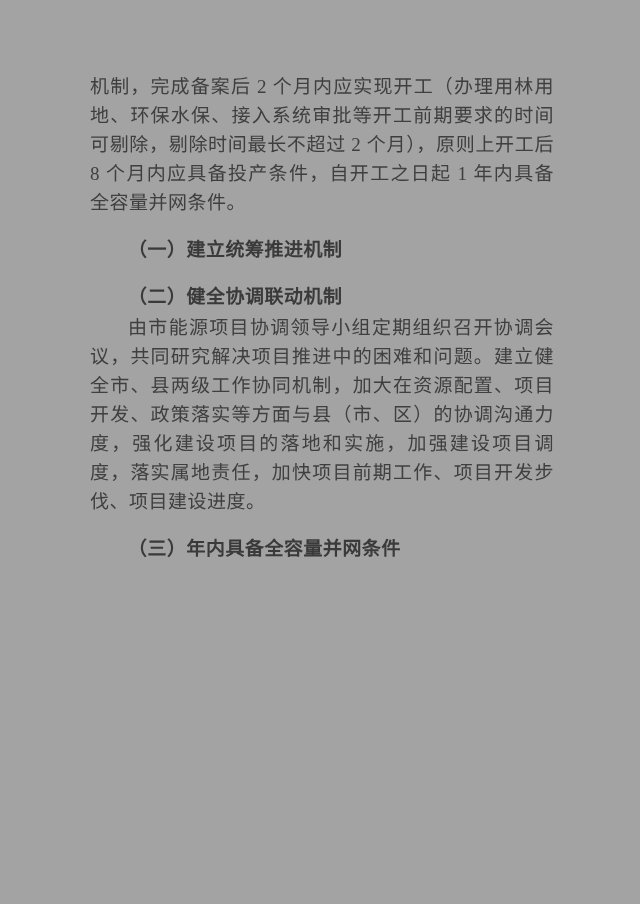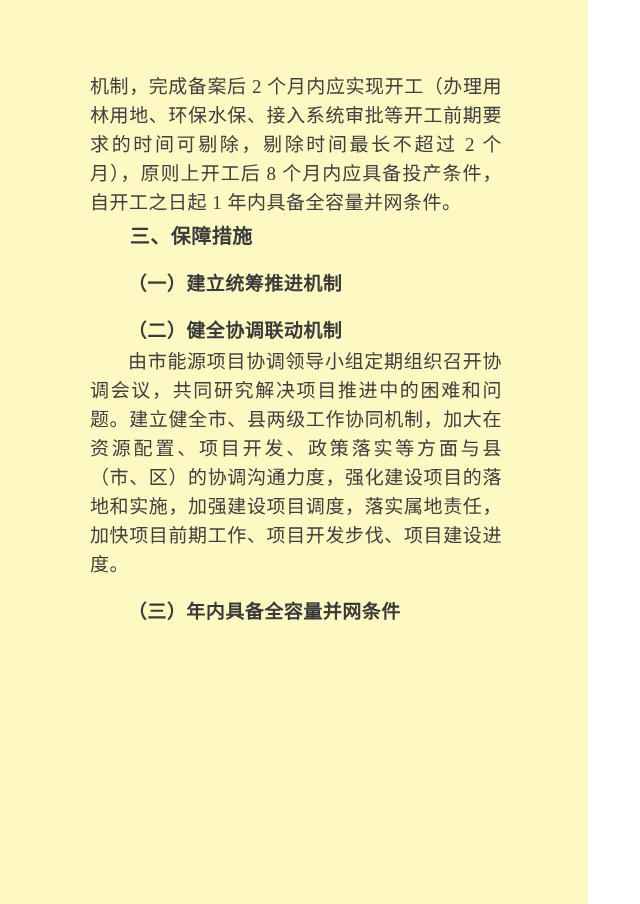--- a/index.html
+++ b/index.html
@@ -8,23 +8,23 @@
     background: #ffffff;
   }
   body {
     width: 640px;
     height: 904px;
     overflow: hidden;
     font-family: "Liberation Serif", "DejaVu Serif", serif;
   }
   .page {
     box-sizing: border-box;
-    width: 588px;
+    width: 640px;
     height: 904px;
-    background: #fef9c3;
+    background: #a3a3a3;
     padding: 72px 86px 40px 90px;
     color: #3f3f3f;
   }
   .page p {
     margin: 0;
     font-size: 19px;
     line-height: 29px;
     text-align: justify;
     letter-spacing: 0.5px;
     word-break: break-all;
@@ -55,18 +55,17 @@
     margin-top: 18px;
     margin-bottom: 2px;
     color: #3a3a3a;
   }
 </style>
 </head>
 <body>
 
 <div class="page">
   <p class="cont">机制，完成备案后 2 个月内应实现开工（办理用林用地、环保水保、接入系统审批等开工前期要求的时间可剔除，剔除时间最长不超过 2 个月），原则上开工后 8 个月内应具备投产条件，自开工之日起 1 年内具备全容量并网条件。</p>
-  <p class="h1">三、保障措施</p>
   <p class="h2">（一）建立统筹推进机制</p>
   <p class="h2">（二）健全协调联动机制</p>
   <p class="body">由市能源项目协调领导小组定期组织召开协调会议，共同研究解决项目推进中的困难和问题。建立健全市、县两级工作协同机制，加大在资源配置、项目开发、政策落实等方面与县（市、区）的协调沟通力度，强化建设项目的落地和实施，加强建设项目调度，落实属地责任，加快项目前期工作、项目开发步伐、项目建设进度。</p>
   <p class="h2">（三）年内具备全容量并网条件</p>
 </div>
 
 </body></html>

